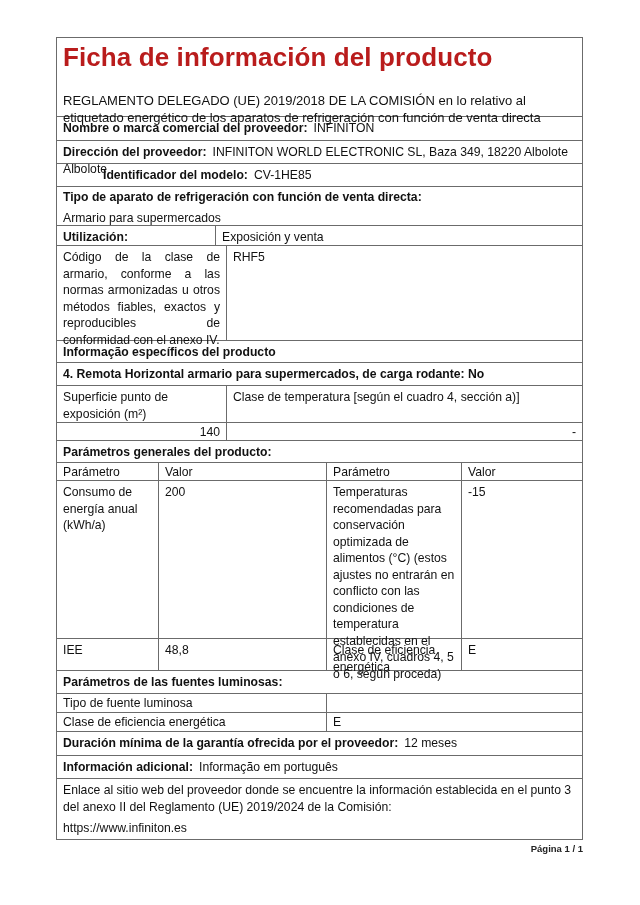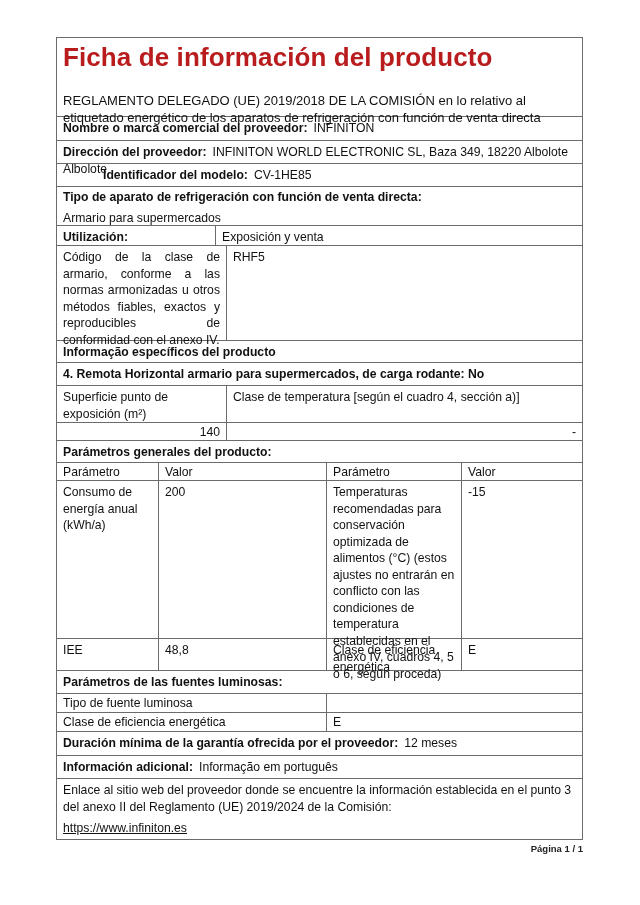--- a/index.html
+++ b/index.html
@@ -130,19 +130,19 @@
 
   <div class="row" style="height:23px;">
     <div class="cell" style="width:100%;">
       <span class="b">Información adicional:</span><span class="gap"></span><span>Informação em português</span>
     </div>
   </div>
 
   <div class="row" style="height:61px;">
     <div class="cell" style="width:100%;">
       <div>Enlace al sitio web del proveedor donde se encuentre la información establecida en el punto 3 del anexo II del Reglamento (UE) 2019/2024 de la Comisión:</div>
-      <div style="margin-top:5px;text-decoration:underline;">https://www.infiniton.es</div>
+      <div style="margin-top:5px;">https://www.infiniton.es</div>
     </div>
   </div>
 
 </div>
 
 <div class="footer">Página 1 / 1</div>
 
 </body></html>

